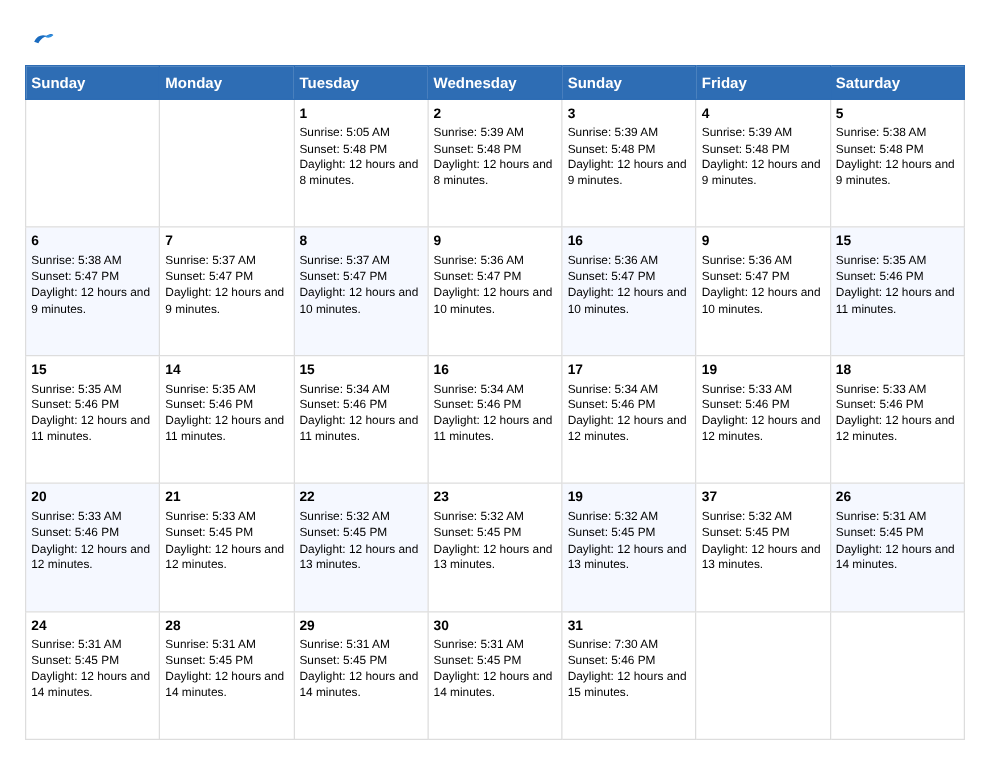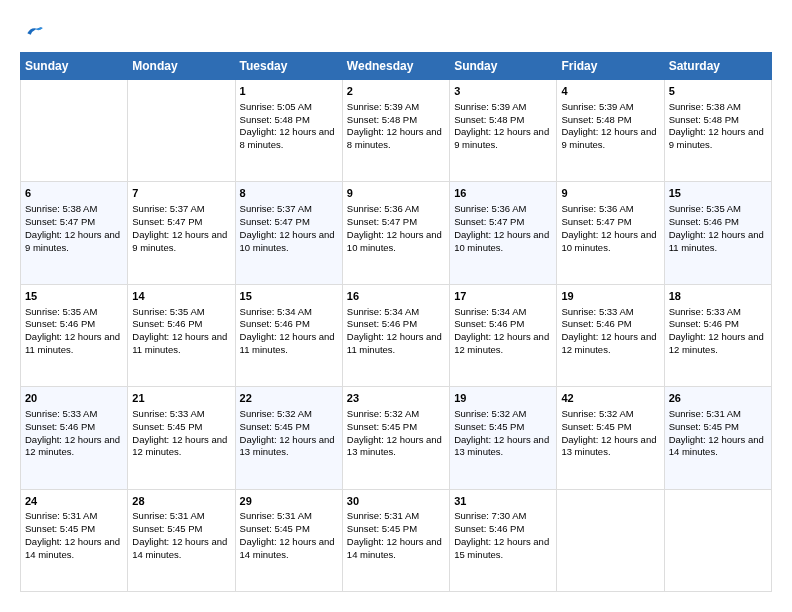--- a/index.html
+++ b/index.html
@@ -160,21 +160,21 @@
           <td><span class="day-num">17</span><span>Sunrise: 5:34 AM</span><br><span>Sunset: 5:46 PM</span><br><span>Daylight: 12 hours and 12 minutes.</span></td>
           <td><span class="day-num">19</span><span>Sunrise: 5:33 AM</span><br><span>Sunset: 5:46 PM</span><br><span>Daylight: 12 hours and 12 minutes.</span></td>
           <td><span class="day-num">18</span><span>Sunrise: 5:33 AM</span><br><span>Sunset: 5:46 PM</span><br><span>Daylight: 12 hours and 12 minutes.</span></td>
         </tr>
         <tr>
           <td><span class="day-num">20</span><span>Sunrise: 5:33 AM</span><br><span>Sunset: 5:46 PM</span><br><span>Daylight: 12 hours and 12 minutes.</span></td>
           <td><span class="day-num">21</span><span>Sunrise: 5:33 AM</span><br><span>Sunset: 5:45 PM</span><br><span>Daylight: 12 hours and 12 minutes.</span></td>
           <td><span class="day-num">22</span><span>Sunrise: 5:32 AM</span><br><span>Sunset: 5:45 PM</span><br><span>Daylight: 12 hours and 13 minutes.</span></td>
           <td><span class="day-num">23</span><span>Sunrise: 5:32 AM</span><br><span>Sunset: 5:45 PM</span><br><span>Daylight: 12 hours and 13 minutes.</span></td>
           <td><span class="day-num">19</span><span>Sunrise: 5:32 AM</span><br><span>Sunset: 5:45 PM</span><br><span>Daylight: 12 hours and 13 minutes.</span></td>
-          <td><span class="day-num">42</span><span>Sunrise: 5:32 AM</span><br><span>Sunset: 5:45 PM</span><br><span>Daylight: 12 hours and 13 minutes.</span></td>
+          <td><span class="day-num">37</span><span>Sunrise: 5:32 AM</span><br><span>Sunset: 5:45 PM</span><br><span>Daylight: 12 hours and 13 minutes.</span></td>
           <td><span class="day-num">26</span><span>Sunrise: 5:31 AM</span><br><span>Sunset: 5:45 PM</span><br><span>Daylight: 12 hours and 14 minutes.</span></td>
         </tr>
         <tr>
           <td><span class="day-num">24</span><span>Sunrise: 5:31 AM</span><br><span>Sunset: 5:45 PM</span><br><span>Daylight: 12 hours and 14 minutes.</span></td>
           <td><span class="day-num">28</span><span>Sunrise: 5:31 AM</span><br><span>Sunset: 5:45 PM</span><br><span>Daylight: 12 hours and 14 minutes.</span></td>
           <td><span class="day-num">29</span><span>Sunrise: 5:31 AM</span><br><span>Sunset: 5:45 PM</span><br><span>Daylight: 12 hours and 14 minutes.</span></td>
           <td><span class="day-num">30</span><span>Sunrise: 5:31 AM</span><br><span>Sunset: 5:45 PM</span><br><span>Daylight: 12 hours and 14 minutes.</span></td>
           <td><span class="day-num">31</span><span>Sunrise: 7:30 AM</span><br><span>Sunset: 5:46 PM</span><br><span>Daylight: 12 hours and 15 minutes.</span></td>
           <td class="empty-cell"></td>
           <td class="empty-cell"></td>

